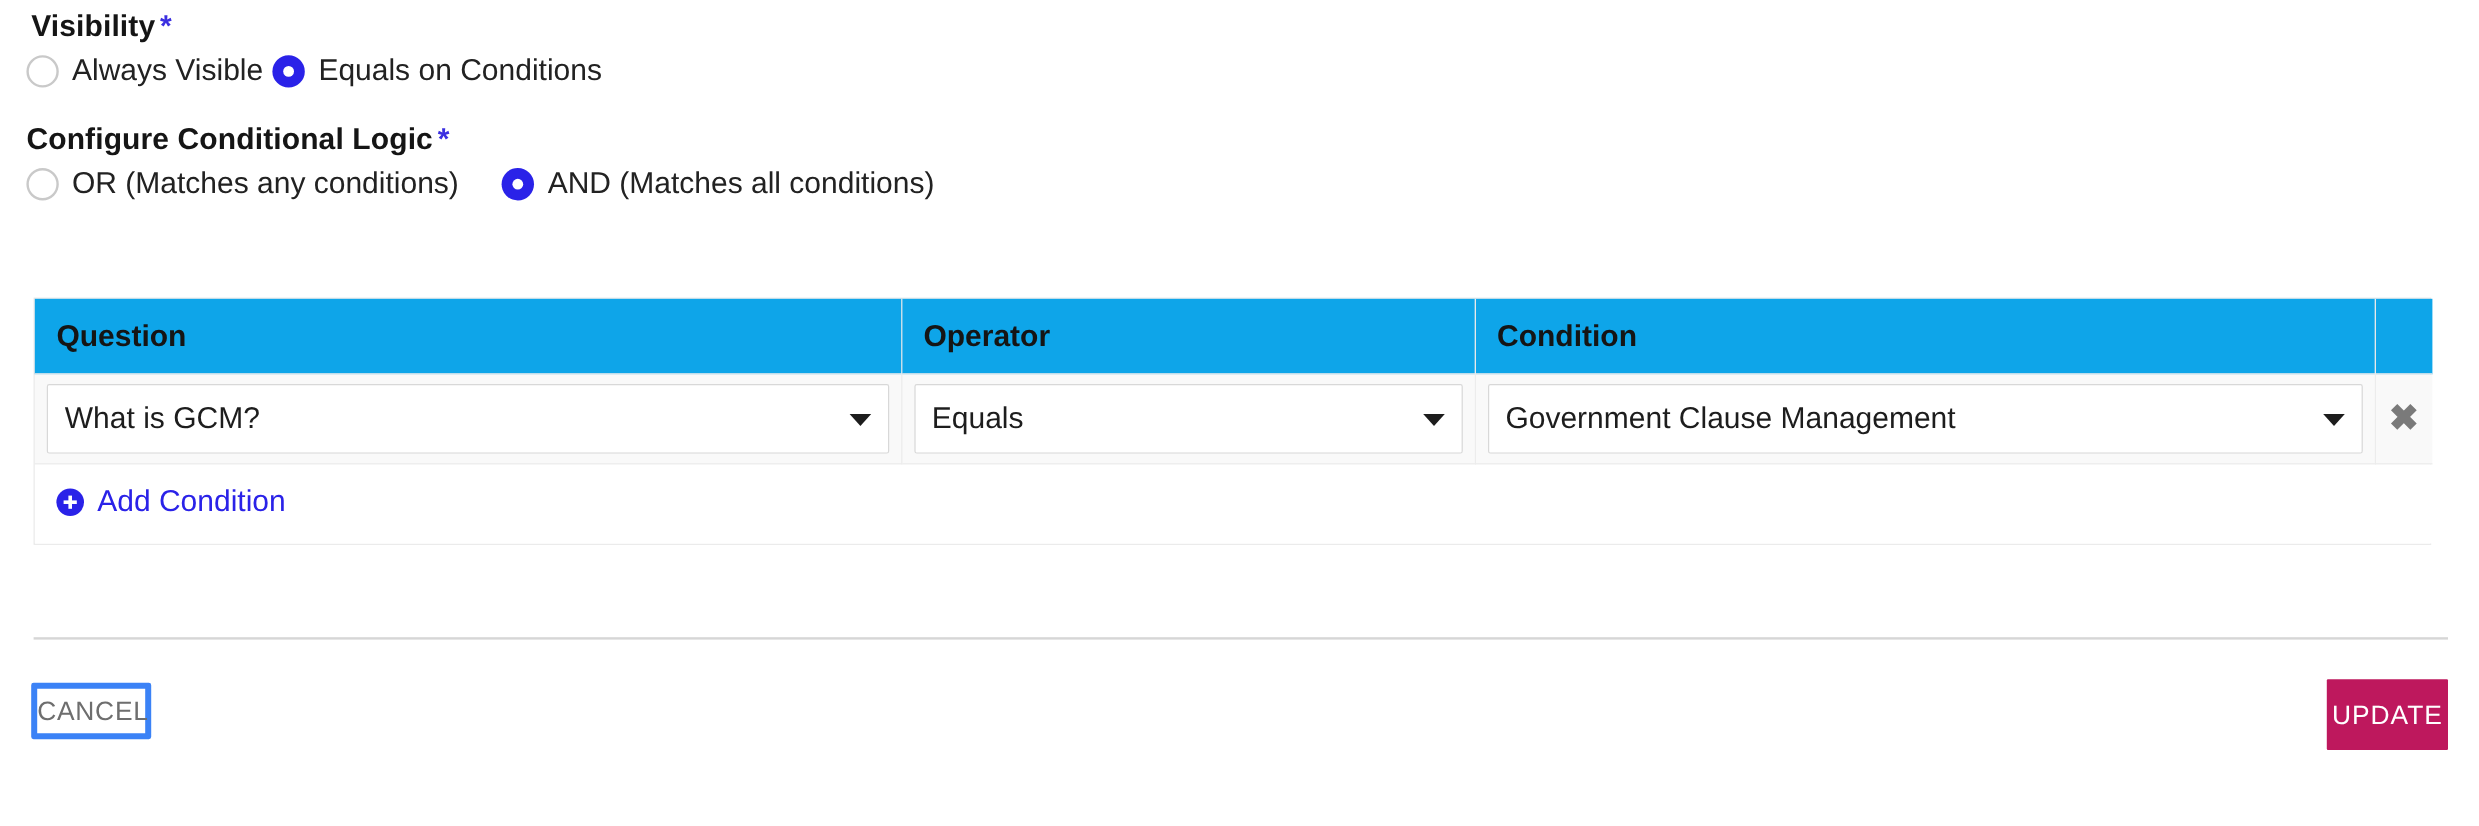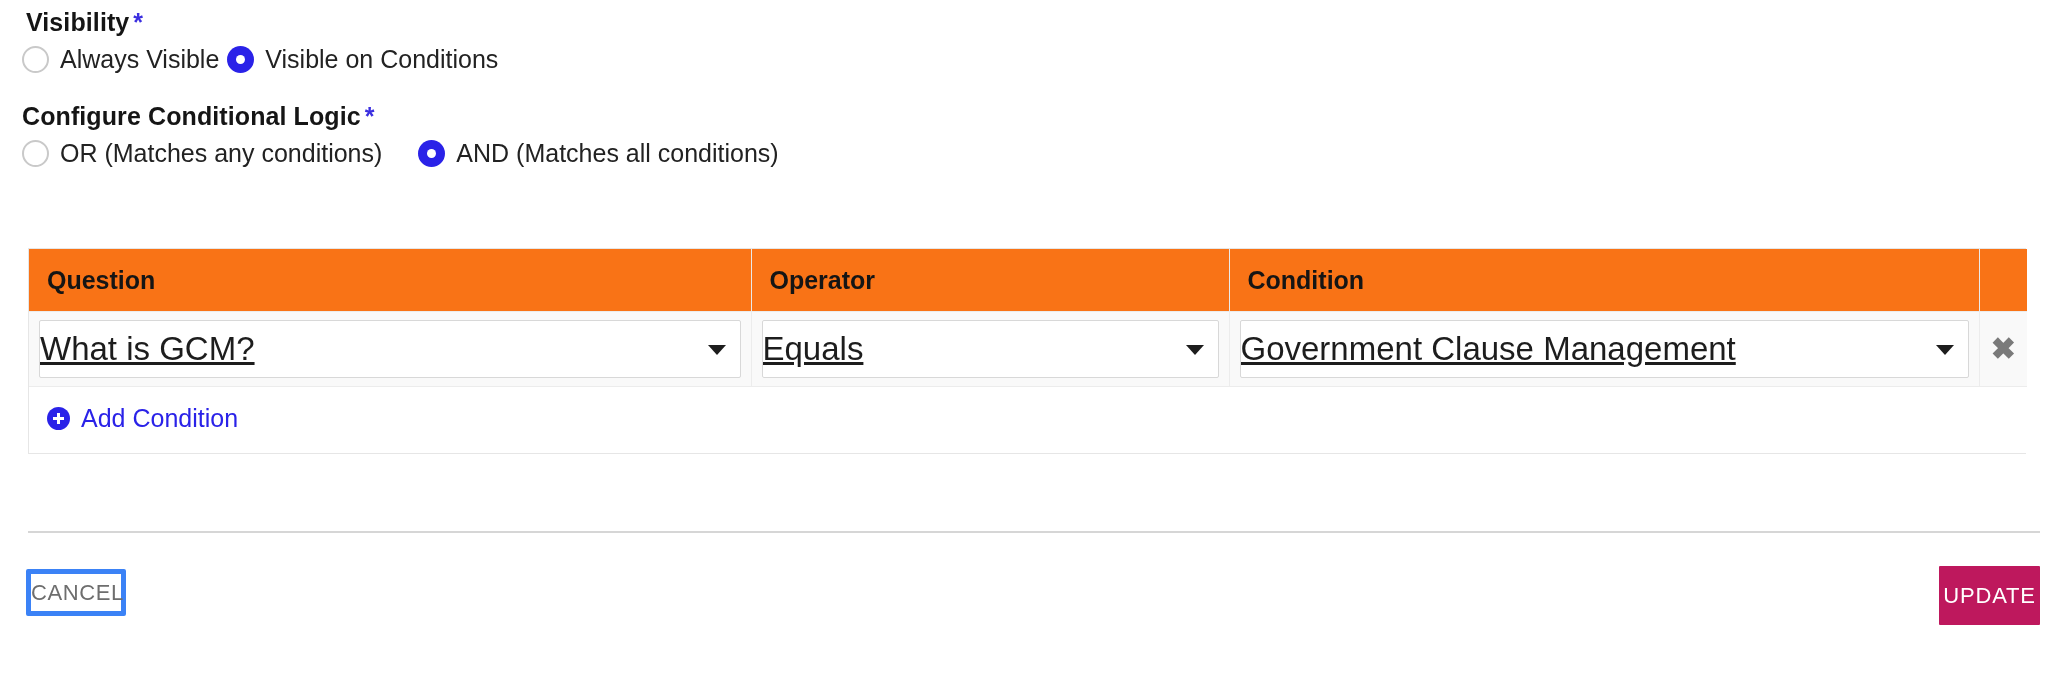--- a/index.html
+++ b/index.html
@@ -104,21 +104,21 @@
     border-collapse: collapse;
     table-layout: fixed;
   }
   .cond-table th {
     text-align: left;
     font-size: 25px;
     font-weight: bold;
     color: #151515;
     padding: 0 0 0 18px;
     height: 62px;
-    background: #f97316;
+    background: #0ea5e9;
     border-right: 1px solid #e9e9e9;
     border-bottom: 1px solid #ececec;
     vertical-align: middle;
   }
   .cond-table th.last-col { border-right: none; }
 
   .cond-table td {
     background: #f9f9f9;
     border-right: 1px solid #ececec;
     border-bottom: 1px solid #ececec;
@@ -151,30 +151,29 @@
     display: block;
     box-sizing: border-box;
     height: 58px;
     background: #ffffff;
     border: 1px solid #d8d8d8;
     border-radius: 2px;
     cursor: pointer;
   }
   .select .sel-text {
     position: absolute;
-    left: 0;
+    left: 14px;
     top: 0;
     right: 46px;
     line-height: 56px;
-    font-size: 33px;
+    font-size: 25px;
     color: #1d1d1d;
     white-space: nowrap;
     overflow: hidden;
     text-overflow: ellipsis;
-    text-decoration: underline;
   }
   .select .caret {
     position: absolute;
     right: 14px;
     top: 50%;
     margin-top: -4px;
     width: 0;
     height: 0;
     border-left: 9px solid transparent;
     border-right: 9px solid transparent;
@@ -284,21 +283,21 @@
     <span>Visibility</span><span class="req-star">*</span>
   </div>
 
   <div class="radio-row" style="left:22px; top:46px;">
     <div class="radio-option" style="margin-right:8px;align-items:center;">
       <span class="radio-mark off"></span>
       <span class="radio-label">Always Visible</span>
     </div>
     <div class="radio-option">
       <span class="radio-mark on"></span>
-      <span class="radio-label">Visible on Conditions</span>
+      <span class="radio-label">Equals on Conditions</span>
     </div>
   </div>
 
   <div class="field-label" style="left:22px; top:102px;">
     <span>Configure Conditional Logic</span><span class="req-star">*</span>
   </div>
 
   <div class="radio-row" style="left:22px; top:140px;">
     <div class="radio-option" style="margin-right:36px;">
       <span class="radio-mark off"></span>

